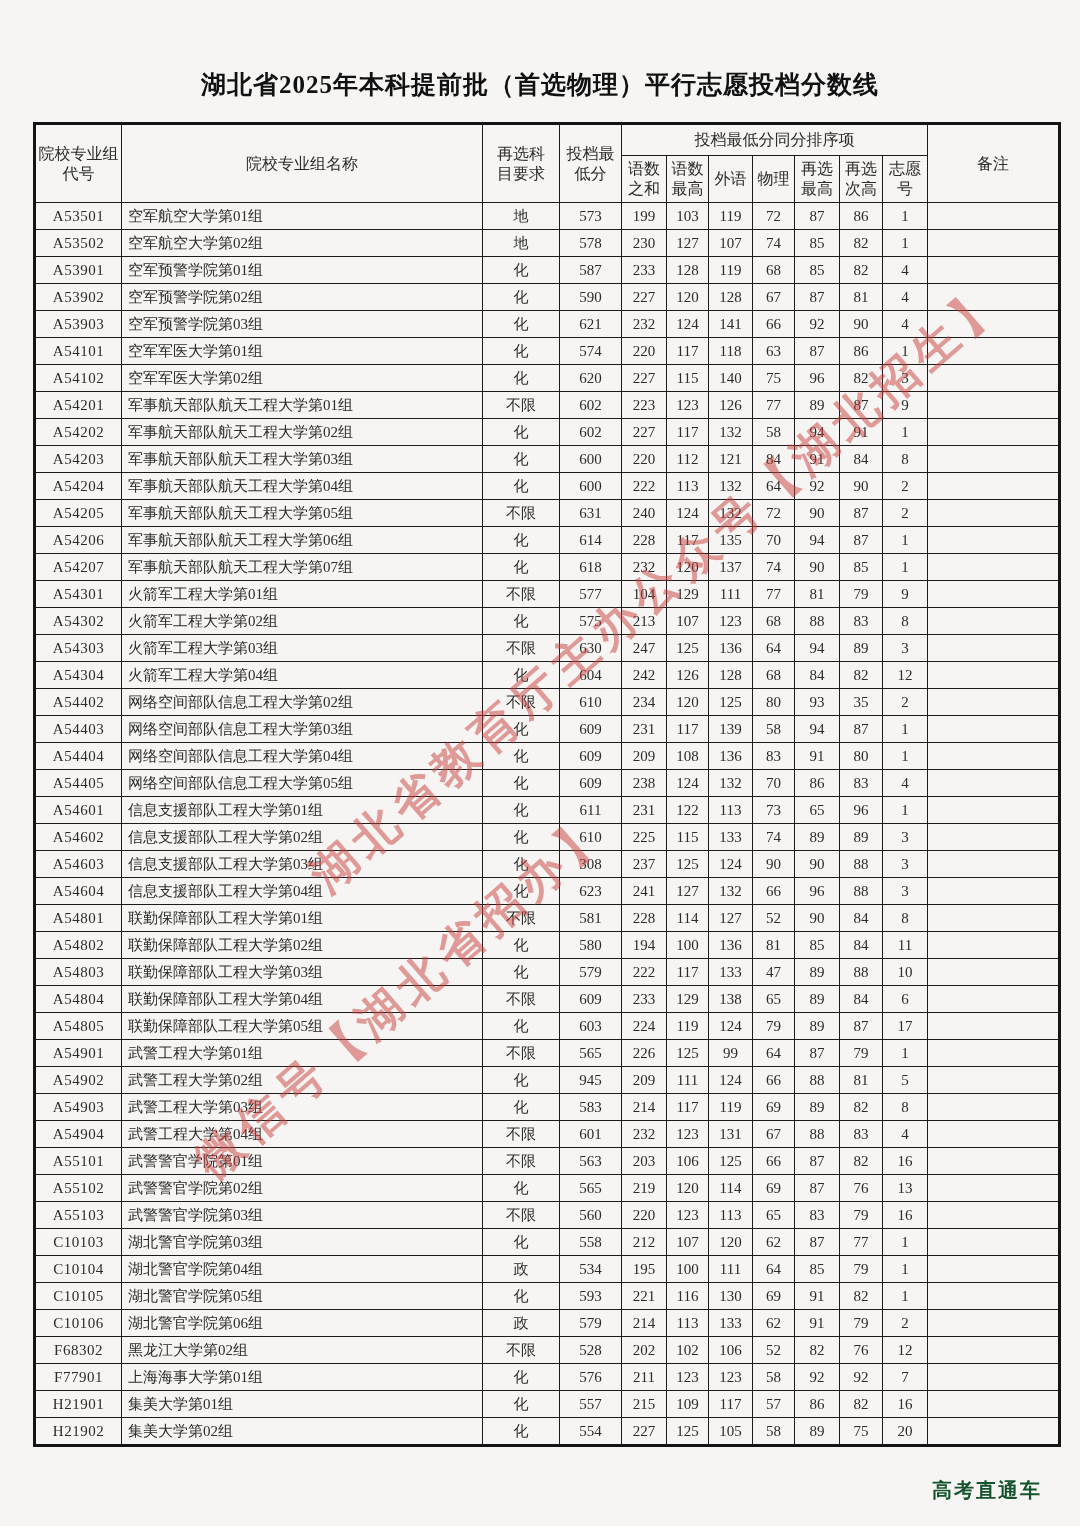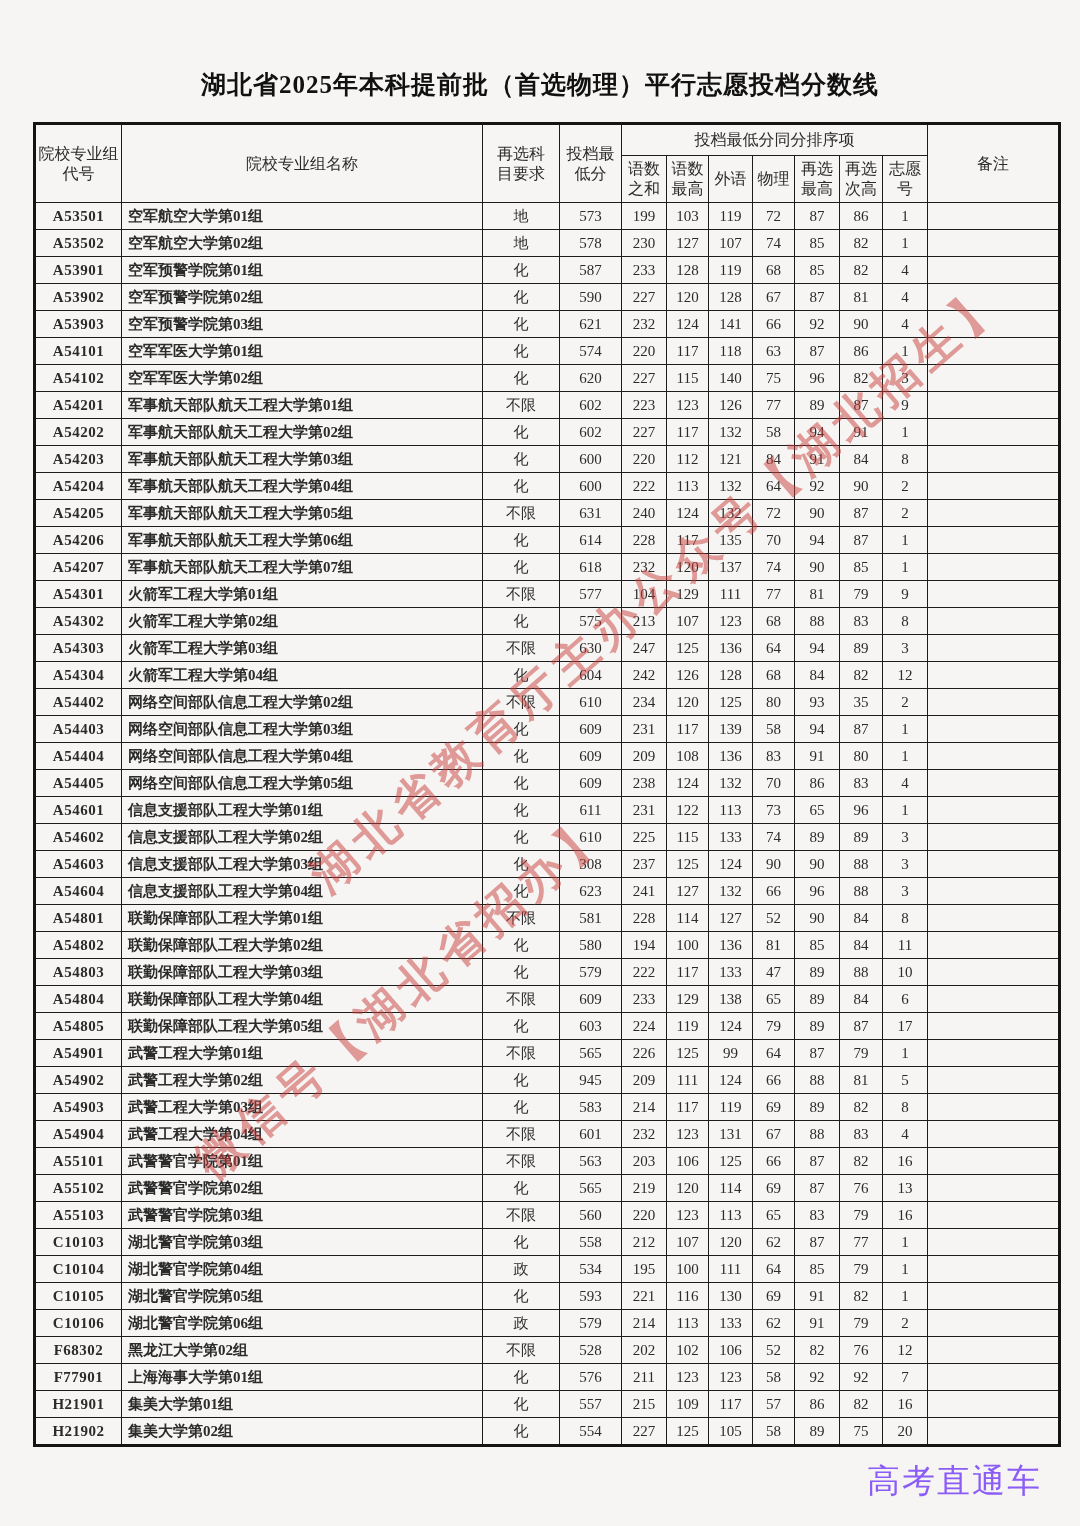--- a/index.html
+++ b/index.html
@@ -49,43 +49,43 @@
     white-space:pre-line;
     line-height:1.25;
   }
   table.score thead tr.top-row th{height:30px;}
   table.score thead tr.sub-row th{height:46px;}
   table.score tbody td{height:26px;line-height:1.1;}
   td.name-cell{
     text-align:left !important;
     padding-left:6px !important;
     white-space:nowrap;
-    font-weight:bold;
-  }
-  td.code-cell{letter-spacing:0.5px;font-weight:bold;}
+  }
+  td.code-cell{letter-spacing:0.5px;}
   .wm{
     position:absolute;
     z-index:3;
     pointer-events:none;
     white-space:nowrap;
     font-weight:bold;
     font-size:46px;
     letter-spacing:7px;
     color:rgba(199,62,58,0.5);
     transform-origin:0 50%;
     transform:rotate(-41deg);
   }
   .wm1{left:318px;top:852px;}
   .wm2{left:203px;top:1138px;}
   .footer-brand{
     position:absolute;
     right:38px;bottom:22px;
-    font-size:33px;
+    font-size:20px;
     letter-spacing:2px;
-    color:#8b5cf6;
+    color:#14532d;
+    font-weight:bold;
   }
 </style>
 </head>
 <body>
 
 <div class="page">
 
   <div class="title">湖北省2025年本科提前批（首选物理）平行志愿投档分数线</div>
 
   <table class="score">

